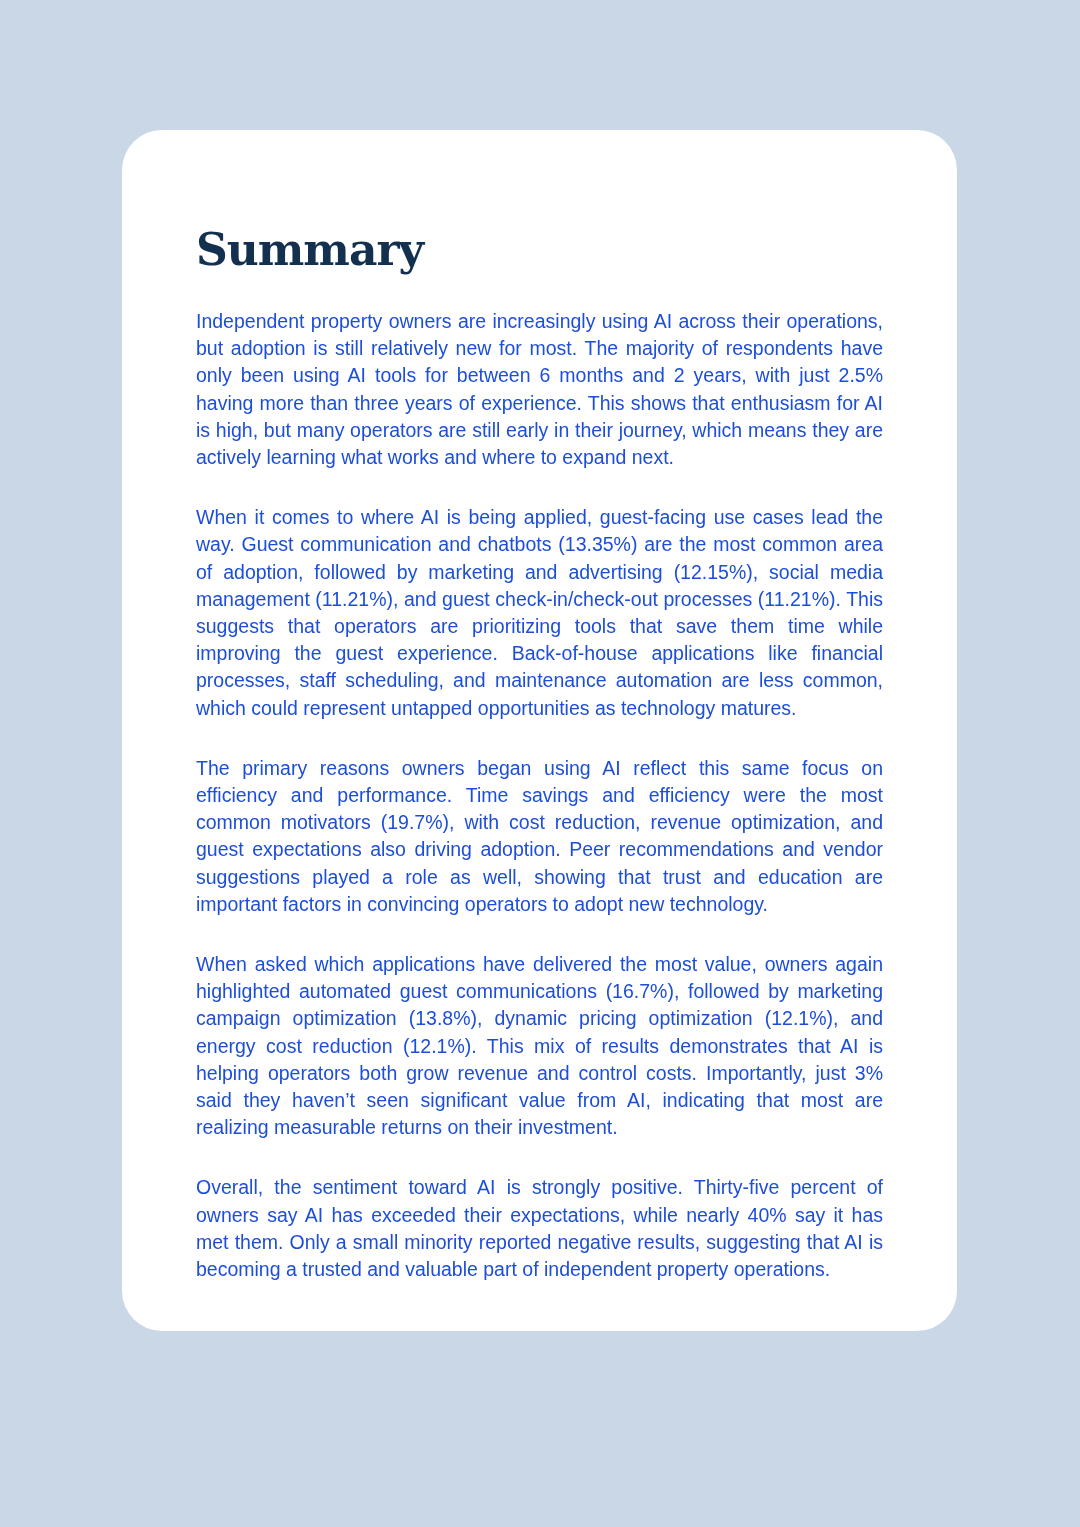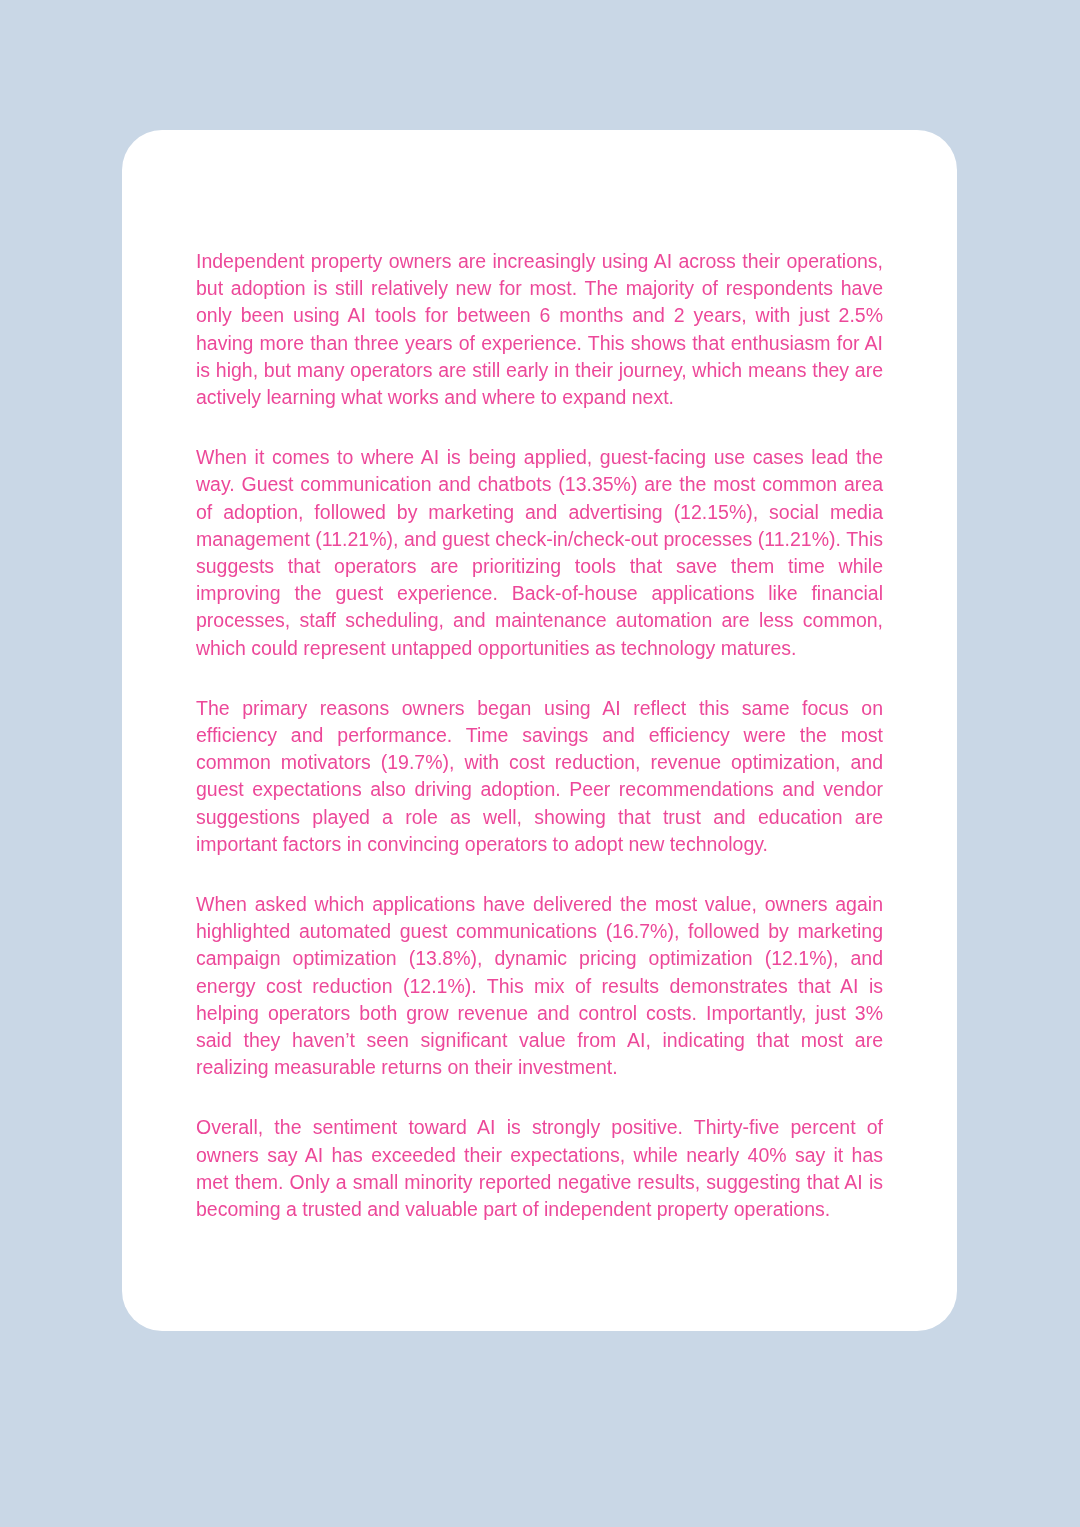--- a/index.html
+++ b/index.html
@@ -34,28 +34,29 @@
     letter-spacing: -1px;
   }
   .body {
     margin-top: 28px;
   }
   .para {
     margin: 0 0 33px 0;
     font-family: "Liberation Sans", sans-serif;
     font-size: 19.5px;
     line-height: 27.2px;
-    color: #ec4899;
+    color: #1d4ed8;
     text-align: justify;
   }
 </style>
 </head>
 <body>
 
 <div class="card">
+  <h1 class="title">Summary</h1>
   <div class="body">
     <p class="para">Independent property owners are increasingly using AI across their operations, but adoption is still relatively new for most. The majority of respondents have only been using AI tools for between 6 months and 2 years, with just 2.5% having more than three years of experience. This shows that enthusiasm for AI is high, but many operators are still early in their journey, which means they are actively learning what works and where to expand next.</p>
     <p class="para">When it comes to where AI is being applied, guest-facing use cases lead the way. Guest communication and chatbots (13.35%) are the most common area of adoption, followed by marketing and advertising (12.15%), social media management (11.21%), and guest check-in/check-out processes (11.21%). This suggests that operators are prioritizing tools that save them time while improving the guest experience. Back-of-house applications like financial processes, staff scheduling, and maintenance automation are less common, which could represent untapped opportunities as technology matures.</p>
     <p class="para">The primary reasons owners began using AI reflect this same focus on efficiency and performance. Time savings and efficiency were the most common motivators (19.7%), with cost reduction, revenue optimization, and guest expectations also driving adoption. Peer recommendations and vendor suggestions played a role as well, showing that trust and education are important factors in convincing operators to adopt new technology.</p>
     <p class="para">When asked which applications have delivered the most value, owners again highlighted automated guest communications (16.7%), followed by marketing campaign optimization (13.8%), dynamic pricing optimization (12.1%), and energy cost reduction (12.1%). This mix of results demonstrates that AI is helping operators both grow revenue and control costs. Importantly, just 3% said they haven’t seen significant value from AI, indicating that most are realizing measurable returns on their investment.</p>
     <p class="para">Overall, the sentiment toward AI is strongly positive. Thirty-five percent of owners say AI has exceeded their expectations, while nearly 40% say it has met them. Only a small minority reported negative results, suggesting that AI is becoming a trusted and valuable part of independent property operations.</p>
   </div>
 </div>
 
 </body></html>

